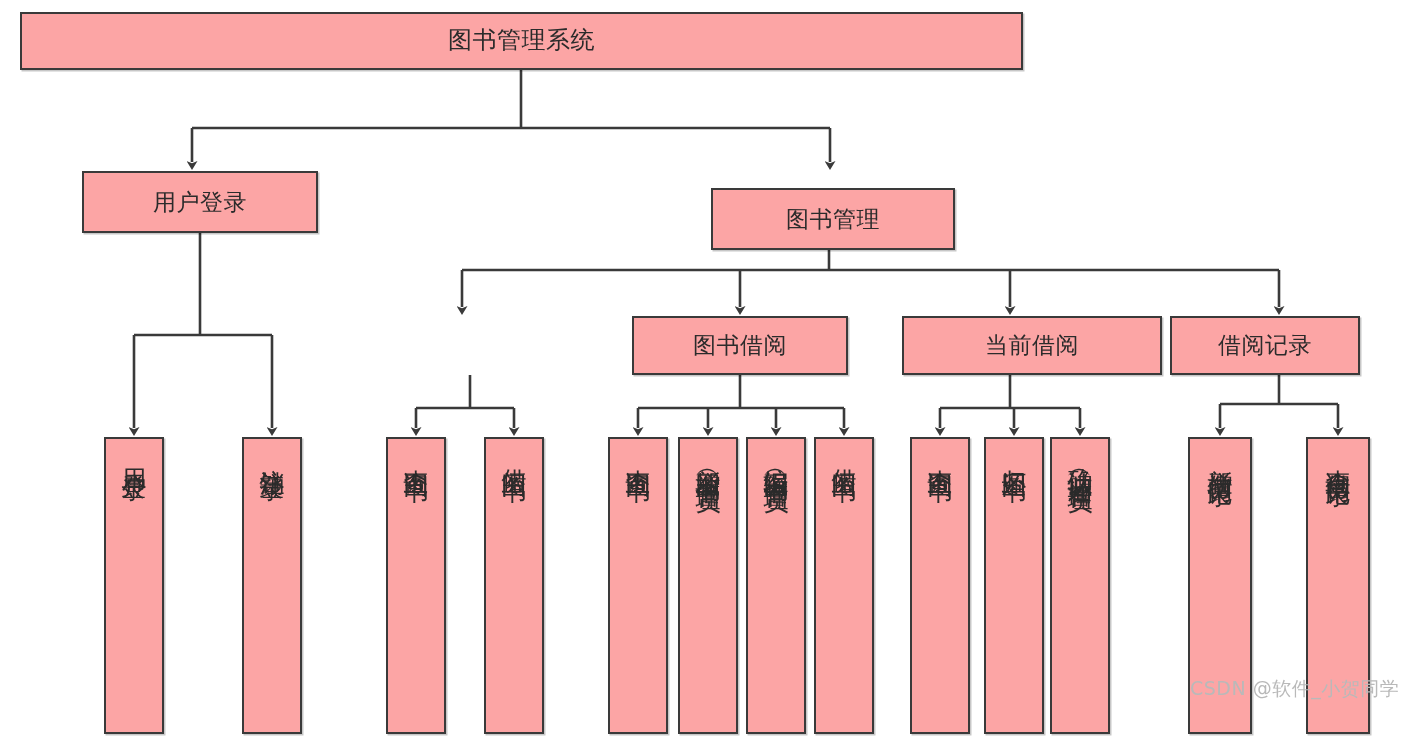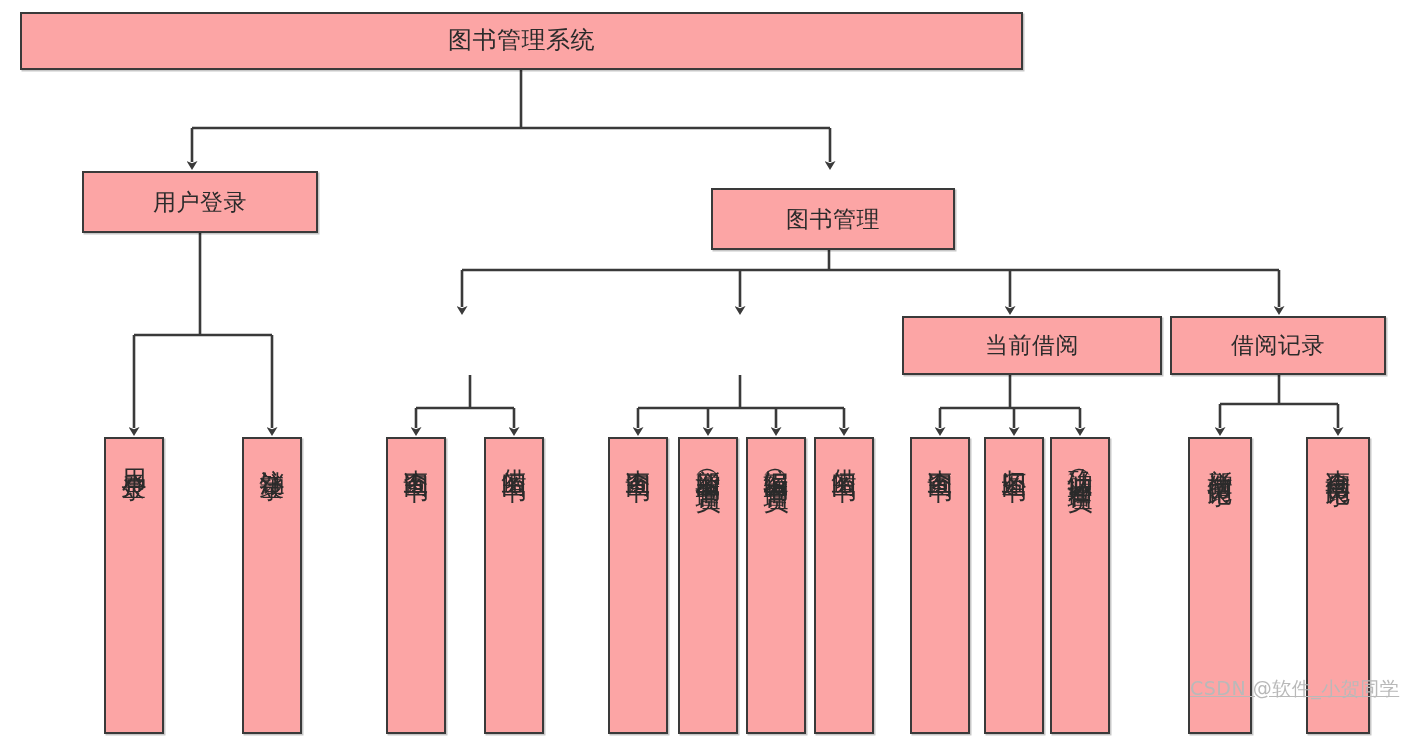--- a/index.html
+++ b/index.html
@@ -130,24 +130,27 @@
     <span class="txt">图书管理系统</span>
   </div>
 
   <div class="node h-node" style="left:82px; top:171px; width:236px; height:62px;">
     <span class="txt">用户登录</span>
   </div>
   <div class="node h-node" style="left:711px; top:171px; width:244px; height:62px;margin-top:17px;">
     <span class="txt">图书管理</span>
   </div>
 
+  <div class="node h-node" style="left:632px; top:316px; width:216px; height:59px;">
+    <span class="txt">图书借阅</span>
+  </div>
   <div class="node h-node" style="left:902px; top:316px; width:260px; height:59px;">
     <span class="txt">当前借阅</span>
   </div>
-  <div class="node h-node" style="left:1170px; top:316px; width:216px; height:59px;">
+  <div class="node h-node" style="left:1170px; top:316px; width:190px; height:59px;">
     <span class="txt">借阅记录</span>
   </div>
 
   <div class="node v-node" style="left:104px; top:437px; width:60px; height:297px;">
     <span class="txt">用户登录</span>
   </div>
   <div class="node v-node" style="left:242px; top:437px; width:60px; height:297px;">
     <span class="txt">注销登录</span>
   </div>
 
@@ -181,17 +184,17 @@
     <span class="txt">确认归还（管理员）</span>
   </div>
 
   <div class="node v-node" style="left:1188px; top:437px; width:64px; height:297px;">
     <span class="txt">新增借阅记录</span>
   </div>
   <div class="node v-node" style="left:1306px; top:437px; width:64px; height:297px;">
     <span class="txt">查询借阅记录</span>
   </div>
 
-  <div class="watermark" style="left:1190px; top:676px;text-decoration:underline;">
+  <div class="watermark" style="left:1190px; top:676px;">
     <span>CSDN @软件_小贺同学</span>
   </div>
 
 </div>
 
 </body></html>

